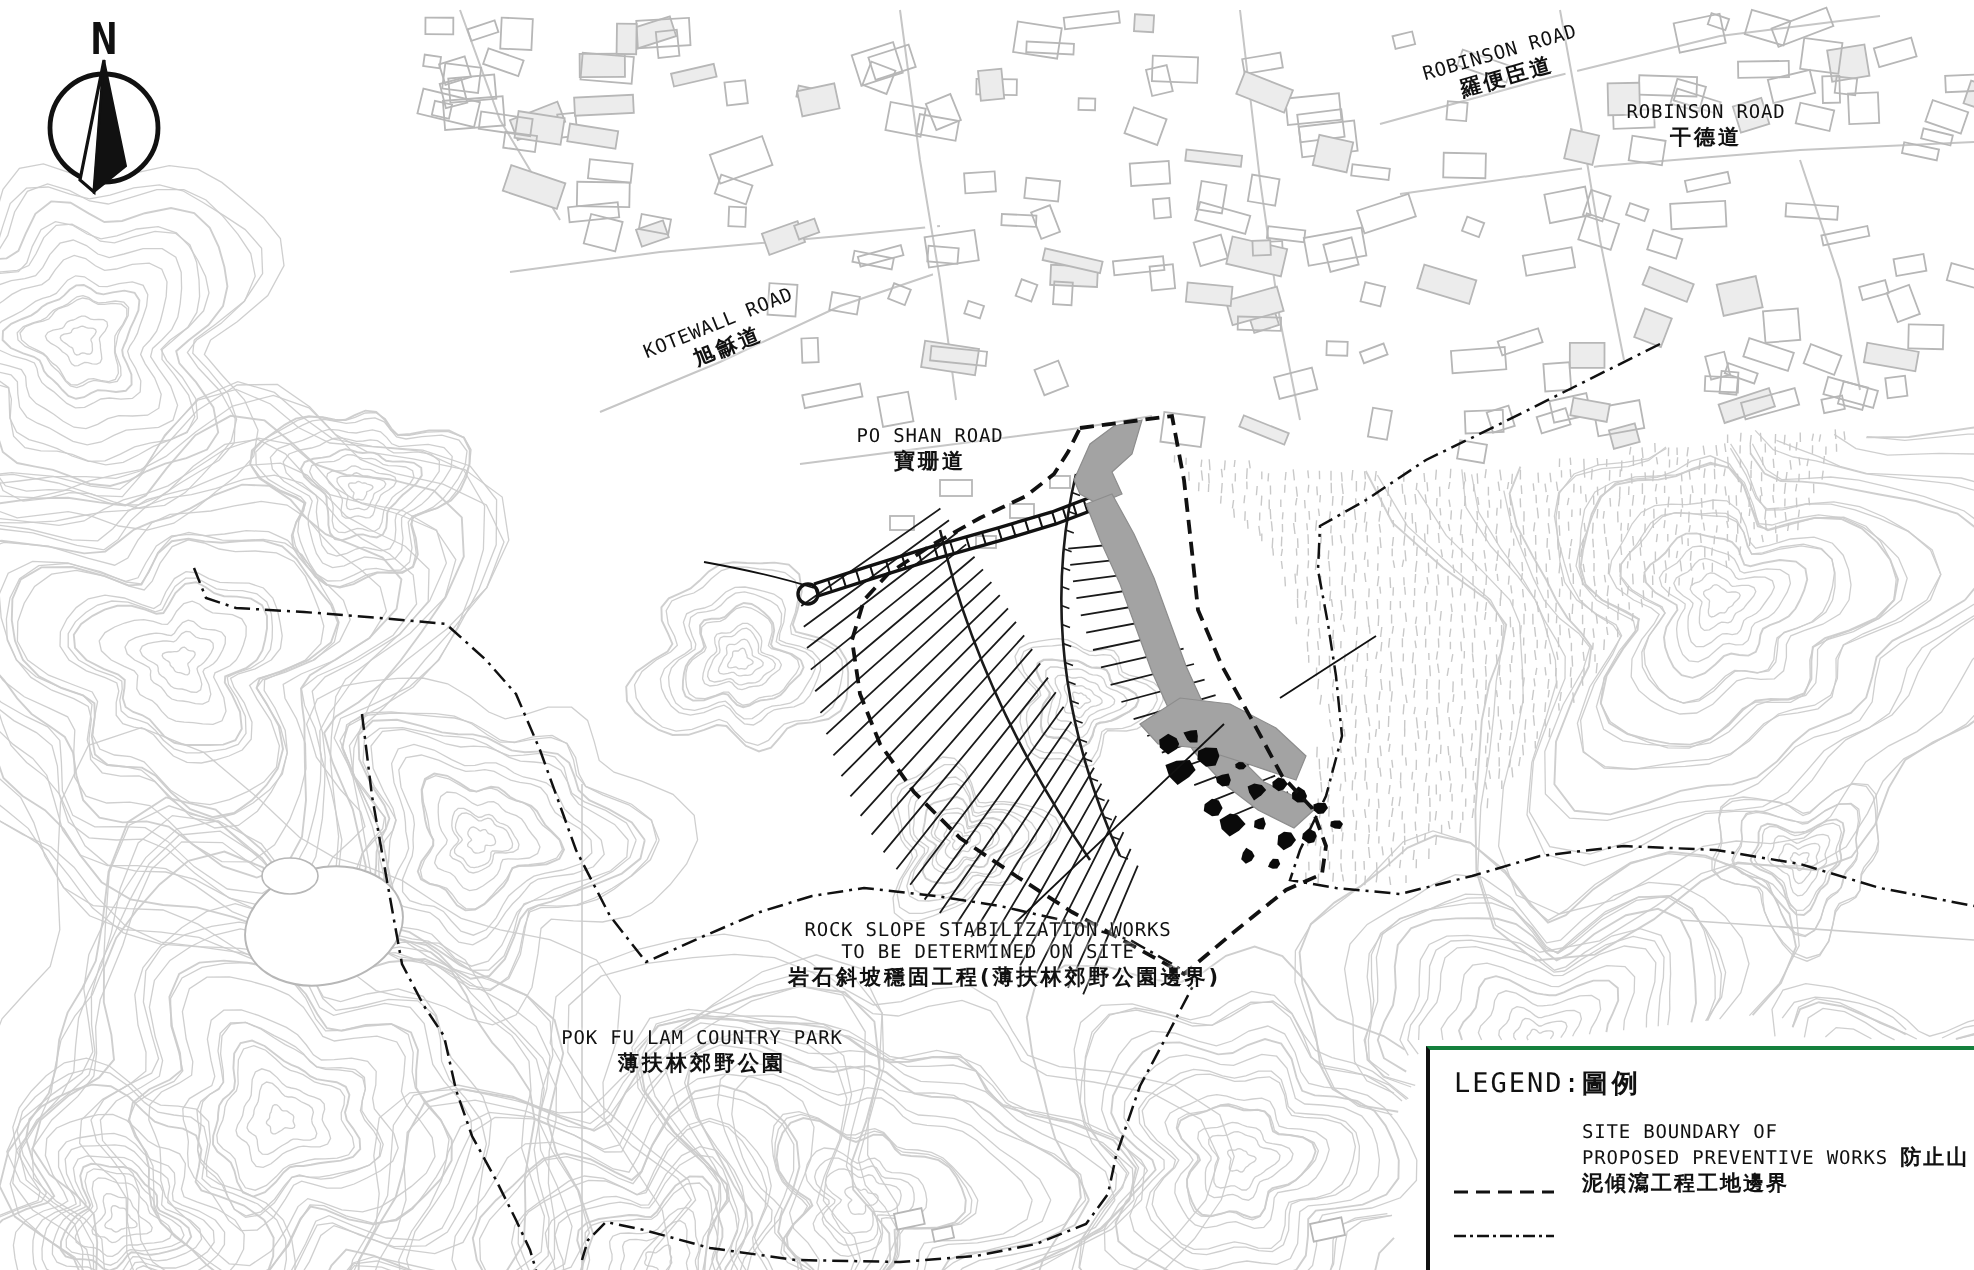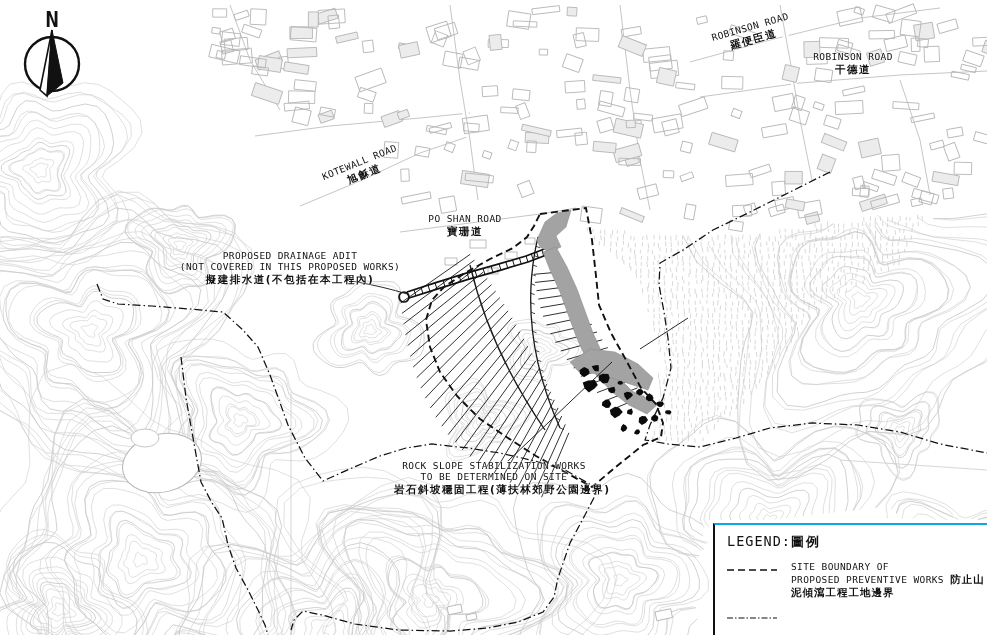--- a/index.html
+++ b/index.html
@@ -6,26 +6,26 @@
   #stage{position:relative;width:987px;height:635px;overflow:hidden;background:#fff;
          font-family:"DejaVu Sans Mono","Liberation Mono",monospace;color:#111;}
   #base{position:absolute;left:0;top:0;}
   .lbl{position:absolute;text-align:center;white-space:nowrap;line-height:1.15;
        font-size:9.5px;letter-spacing:.4px;color:#111;text-shadow:0 0 2px #fff,0 0 2px #fff;}
   .lbl .zh{display:block;font-family:"DejaVu Sans","Liberation Sans",sans-serif;
            font-weight:700;font-size:10.5px;letter-spacing:1.5px;}
   .rot{transform-origin:center center;}
   
   #legend{position:absolute;left:713px;top:523px;width:274px;height:112px;background:#fff;
-          border-left:2px solid #111;border-top:2px solid #0ea5e9;box-sizing:border-box;
+          border-left:2px solid #111;border-top:2px solid #15803d;box-sizing:border-box;
           padding:8px 0 0 12px;}
   #legend .title{font-size:13.5px;letter-spacing:1px;font-weight:400;}
   #legend .title .zh{font-family:"DejaVu Sans","Liberation Sans",sans-serif;font-weight:700;
           font-size:13px;letter-spacing:2px;}
-  .leg-item{display:flex;align-items:flex-start;margin-top:10px;}
+  .leg-item{display:flex;align-items:flex-end;margin-top:10px;}
   .leg-sym{width:50px;flex:0 0 50px;margin-top:6px;margin-right:14px;}
   .leg-txt{font-size:9.5px;letter-spacing:.4px;line-height:1.25;}
   .leg-txt .zh{font-family:"DejaVu Sans","Liberation Sans",sans-serif;font-weight:700;
           font-size:10.5px;letter-spacing:1px;}
 </style>
 </head>
 <body>
 
 <div id="stage">
 
@@ -552,33 +552,32 @@
   </div>
   <div class="lbl rot" style="left:307px;top:157px;width:110px;transform:rotate(-22deg);">
     <span>KOTEWALL ROAD</span>
     <span class="zh">旭龢道</span>
   </div>
   <div class="lbl" style="left:413px;top:214px;width:104px;">
     <span>PO SHAN ROAD</span>
     <span class="zh">寶珊道</span>
   </div>
 
-  <div class="lbl" style="left:175px;top:251px;width:230px;">
-    <span>PROPOSED DRAINAGE ADIT</span><br>
-    <span>(NOT COVERED IN THIS PROPOSED WORKS)</span>
-    <span class="zh">擬建排水道(不包括在本工程內)</span>
-  </div>
 
 
   <div class="lbl" style="left:394px;top:461px;width:200px;">
     <span>ROCK SLOPE STABILIZATION WORKS</span><br>
     <span>TO BE DETERMINED ON SITE</span>
     <span class="zh">岩石斜坡穩固工程(薄扶林郊野公園邊界)</span>
   </div>
 
+  <div class="lbl" style="left:271px;top:515px;width:160px;">
+    <span>POK FU LAM COUNTRY PARK</span>
+    <span class="zh">薄扶林郊野公園</span>
+  </div>
 
   <div id="legend">
     <div class="title">
       <span>LEGEND:</span><span class="zh" style="display:inline">圖例</span>
     </div>
     <div class="leg-item">
       <svg class="leg-sym" width="50" height="6">
         <line x1="0" y1="3" x2="50" y2="3" stroke="#111" stroke-width="1.6" stroke-dasharray="7,4"></line>
       </svg>
       <div class="leg-txt">

